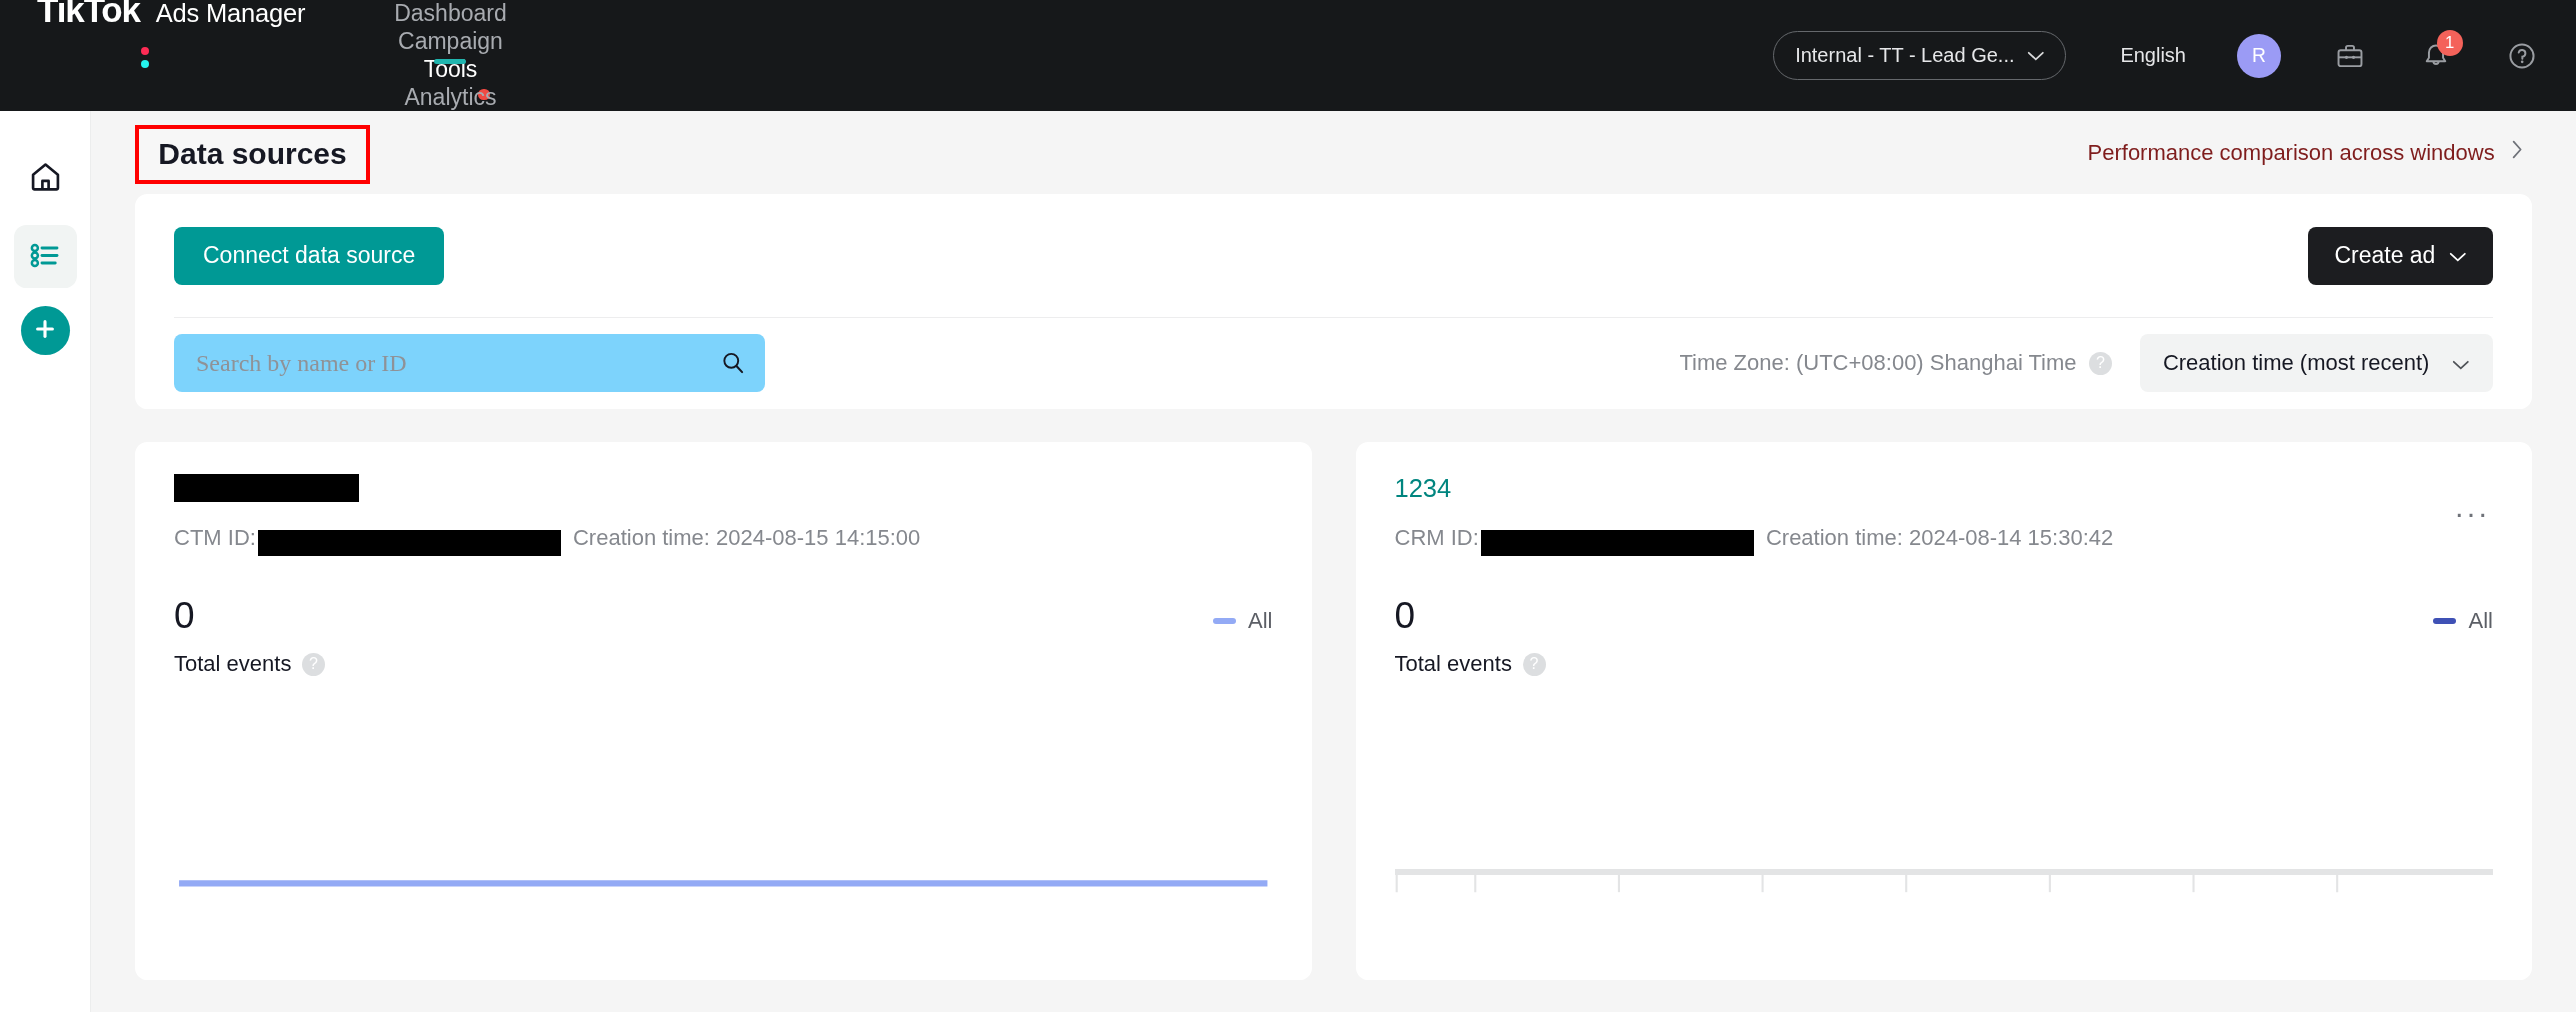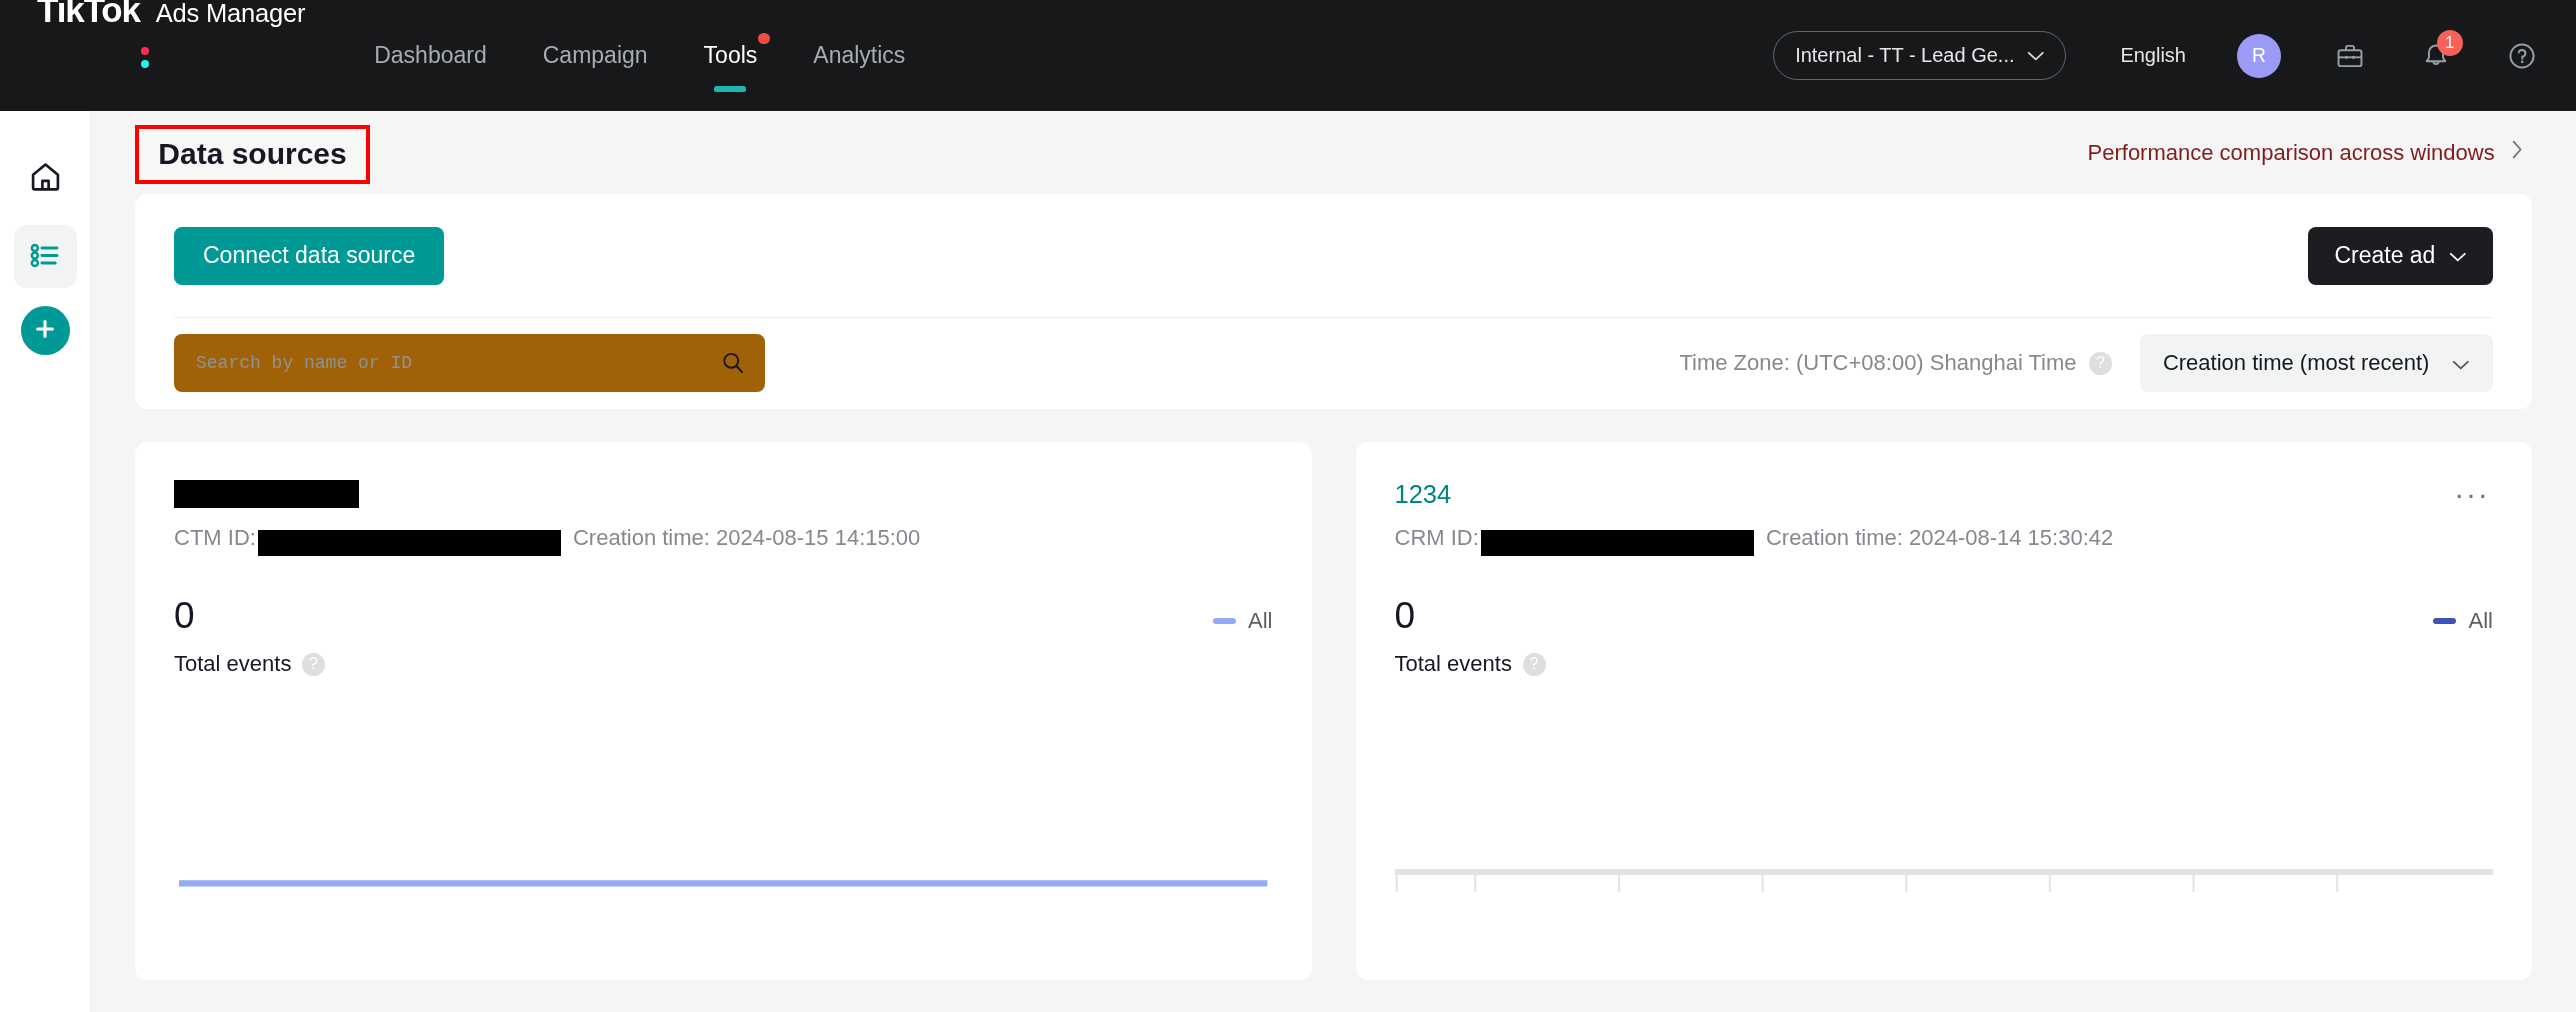--- a/index.html
+++ b/index.html
@@ -55,22 +55,23 @@
     font-size: 25.5px;
     color: #ffffff;
     font-weight: 400;
     letter-spacing: -0.2px;
     line-height: 1;
   }
 
   .navtabs {
     display: flex;
     align-items: center;
-    margin-left: 69px;
+    margin-left: 89px;
     height: 111px;
+    flex-direction: column;
   }
   .navtab {
     position: relative;
     font-size: 23px;
     color: #a8abb0;
     margin-right: 56px;
     height: 111px;
     display: flex;
     align-items: center;
     cursor: pointer;
@@ -273,27 +274,27 @@
     display: flex;
     align-items: center;
   }
   .search-wrap {
     position: relative;
     width: 591px;
     height: 58px;
   }
   .search-input {
     width: 100%; height: 100%;
-    background: #a16207;
+    background: #7dd3fc;
     border: none;
     border-radius: 8px;
-    font-size: 18px;
+    font-size: 24px;
     color: #161823;
     padding: 0 58px 0 22px;
-    font-family: Liberation Mono, monospace;
+    font-family: Liberation Serif, serif;
   }
   .search-input::placeholder { color: #8f9297; }
   .search-btn {
     position: absolute;
     right: 19.3px; top: 50%;
     transform: translateY(-50%);
     background: none; border: none;
     cursor: pointer;
     display: flex;
   }
@@ -342,22 +343,23 @@
     flex: 1;
     background: #ffffff;
     border-radius: 12.3px;
     height: 538px;
     padding: 32px 39px 0 39px;
     position: relative;
     overflow: hidden;
   }
   .card-title-row {
     display: flex;
-    align-items: center;
+    align-items: flex-start;
     height: 40px;
+    flex-direction: column;
   }
   .card-name-link {
     font-size: 25.5px;
     color: #00857f;
     cursor: pointer;
     line-height: 1.1;
   }
   .redact { background: #000000; display: inline-block; }
   .redact-name { width: 185px; height: 28px; }
   .redact-id { width: 303px; height: 26px; position: relative; top: 5.3px; }

